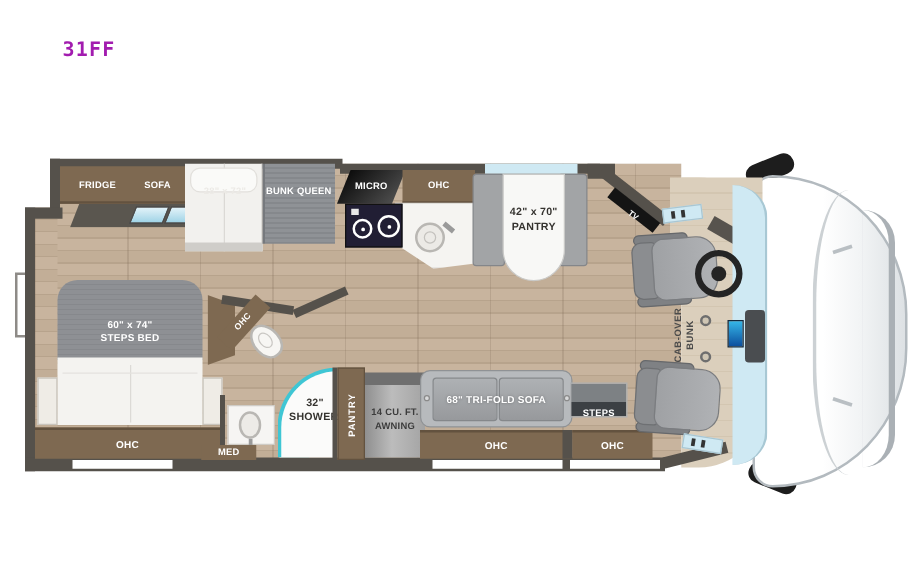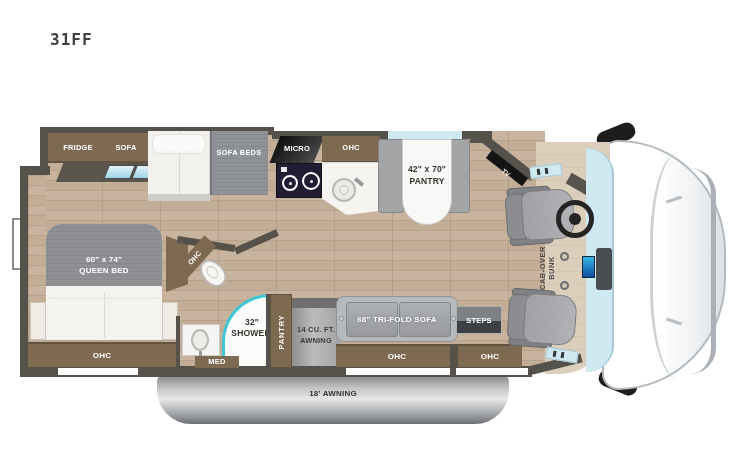--- a/index.html
+++ b/index.html
@@ -8,33 +8,29 @@
   #stage *{position:absolute;box-sizing:border-box;}
   .wall{background:#55514b;}
   .cab{background:#7e6951;}
   .lb{color:#fff;font-weight:bold;font-size:7.5px;line-height:1.15;letter-spacing:.2px;
       display:flex;align-items:center;justify-content:center;text-align:center;white-space:nowrap;}
   .lbd{color:#35332f;}
   .floorwood{background:
       repeating-linear-gradient(90deg, rgba(118,98,79,.20) 0 1px, transparent 1px 58px),
       repeating-linear-gradient(180deg,#c8b49e 0 9px,#b7a38c 9px 10px,#c2ae97 10px 19px,#b7a38c 19px 20px);}
   .beige{background:repeating-linear-gradient(180deg,#dbcfbc 0 12px,#d3c6b1 12px 13px);}
-  .title{font-family:"DejaVu Sans Mono",monospace;font-weight:bold;font-size:16px;color:#404040;letter-spacing:1px;}
+  .title{font-family:"DejaVu Sans Mono",monospace;font-weight:bold;font-size:16px;color:#a21caf;letter-spacing:1px;}
 </style>
 </head>
 <body>
 
 <div id="stage">
 
   <div class="title" style="left:50px;top:30px;">31FF</div>
 
-  <div style="left:157px;top:374px;width:352px;height:50px;border-radius:8px 8px 34px 34px;
-              background:linear-gradient(180deg,#7e8083,#c2c4c6 28%,#e6e7e8 50%,#9da0a2 82%,#6d6f72);">
-    <div class="lb lbd" style="left:0;top:14px;width:100%;height:12px;font-size:8px;">18' AWNING</div>
-  </div>
 
   <div style="left:12px;top:218px;width:13px;height:52px;background:#fff;border:2px solid #8e8b87;"></div>
 
   <div class="floorwood" style="left:44px;top:131px;width:501px;height:236px;"></div>
   <div class="floorwood" style="left:28px;top:166px;width:18px;height:201px;"></div>
 
   <div style="left:596px;top:127px;width:40px;height:17px;background:#1d1d1d;border-radius:8px;transform:rotate(-22deg);"></div>
   <div style="left:598px;top:374px;width:40px;height:17px;background:#1d1d1d;border-radius:8px;transform:rotate(22deg);"></div>
   <div style="left:602px;top:140px;width:124px;height:250px;border:2px solid #b3babf;border-radius:18px 120px 120px 18px / 18px 124px 124px 18px;
               background:linear-gradient(90deg,#ffffff 0 45%,#f2f4f5 70%,#dde1e4 100%);">
@@ -77,21 +73,21 @@
   </div>
 
   <div style="left:148px;top:131px;width:62px;height:70px;background:#f2f1ee;border-right:1px solid #d8d6d2;">
     <div style="left:50%;top:0;width:1px;height:100%;background:#dbd9d5;"></div>
     <div style="left:4px;top:3px;width:54px;height:20px;background:#fafaf8;border:1px solid #e2e0dc;border-radius:8px;"></div>
     <div style="left:0;top:63px;width:62px;height:7px;background:#cfcdc9;"></div>
   </div>
   <div style="left:210px;top:131px;width:58px;height:64px;border-left:2px solid #76797d;
               background:repeating-linear-gradient(180deg,#8f9296 0 3px,#85888c 3px 4px);"></div>
   <div class="lb" style="left:150px;top:147px;width:60px;height:12px;color:#eceae6;">28" x 72"</div>
-  <div class="lb" style="left:210px;top:147px;width:58px;height:12px;">SOFA BEDS</div>
+  <div class="lb" style="left:210px;top:147px;width:58px;height:12px;">BUNK QUEEN</div>
 
   <div style="left:275px;top:136px;width:44px;height:27px;background:linear-gradient(120deg,#0c0c0c,#4d4d4d);transform:skewX(-22deg);">
     <div class="lb" style="left:0;top:0;width:100%;height:100%;transform:skewX(22deg);">MICRO</div>
   </div>
   <div class="cab" style="left:322px;top:136px;width:58px;height:27px;border-bottom:2px solid #63523f;">
     <div class="lb" style="left:0;top:0;width:100%;height:100%;">OHC</div>
   </div>
   <div style="left:316px;top:162px;width:64px;height:53px;background:#f5f4f1;border:1px solid #d9d7d2;
               clip-path:polygon(0 0,100% 0,100% 92%,48% 100%,0 62%);"></div>
   <div style="left:332px;top:178px;width:24px;height:24px;border:2px solid #b9b7b3;border-radius:50%;background:#eceae6;">
@@ -116,21 +112,21 @@
   </div>
 
   <div style="left:46px;top:224px;width:116px;height:116px;">
     <div style="left:0;top:0;width:116px;height:64px;border-radius:16px 16px 0 0;
                 background:repeating-linear-gradient(180deg,#8e9094 0 3px,#86888c 3px 4px);"></div>
     <div style="left:0;top:62px;width:116px;height:54px;background:#f4f3f0;">
       <div style="left:50%;top:6px;width:1px;height:46px;background:#dcdad6;"></div>
       <div style="left:4px;top:12px;width:108px;height:1px;background:#e4e2de;"></div>
     </div>
     <div class="lb" style="left:0;top:30px;width:100%;height:11px;font-size:8px;">60" x 74"</div>
-    <div class="lb" style="left:0;top:41px;width:100%;height:11px;font-size:8px;">QUEEN BED</div>
+    <div class="lb" style="left:0;top:41px;width:100%;height:11px;font-size:8px;">STEPS BED</div>
   </div>
   <div style="left:30px;top:302px;width:16px;height:38px;background:#efece6;border:1px solid #c9c5bd;"></div>
   <div style="left:162px;top:302px;width:16px;height:38px;background:#efece6;border:1px solid #c9c5bd;"></div>
   <div class="cab" style="left:166px;top:236px;width:22px;height:56px;clip-path:polygon(0 0,100% 14%,100% 86%,0 100%);"></div>
   <div class="cab" style="left:28px;top:342px;width:148px;height:25px;border-top:2px solid #63523f;">
     <div class="lb" style="left:0;top:0;width:100%;height:100%;font-size:8px;">OHC</div>
   </div>
 
   <div class="wall" style="left:178px;top:236px;width:58px;height:7px;transform:rotate(9deg);transform-origin:top left;"></div>
   <div class="wall" style="left:234px;top:248px;width:46px;height:7px;transform:rotate(-24deg);transform-origin:top left;"></div>
@@ -144,21 +140,21 @@
   <div style="left:222px;top:294px;width:48px;height:72px;background:#fbfbfa;border-top:3px solid #3fc6d4;border-left:3px solid #3fc6d4;border-radius:54px 0 0 0;">
     <div class="lb lbd" style="left:10px;top:20px;width:34px;height:11px;font-size:8.5px;">32"</div>
     <div class="lb lbd" style="left:4px;top:31px;width:44px;height:11px;font-size:8.5px;">SHOWER</div>
   </div>
 
   <div class="wall" style="left:176px;top:316px;width:4px;height:50px;"></div>
   <div style="left:182px;top:324px;width:38px;height:32px;background:#f6f5f3;border:1px solid #cfccc6;">
     <div style="left:8px;top:4px;width:18px;height:22px;border:2px solid #b9b7b3;border-radius:50%;background:#edebe7;"></div>
     <div style="left:16px;top:26px;width:3px;height:7px;background:#9a9a9a;"></div>
   </div>
-  <div class="cab" style="left:195px;top:356px;width:44px;height:12px;">
+  <div class="cab" style="left:161px;top:356px;width:44px;height:12px;">
     <div class="lb" style="left:0;top:0;width:100%;height:100%;">MED</div>
   </div>
 
   <div class="wall" style="left:266px;top:294px;width:4px;height:74px;"></div>
   <div class="cab" style="left:270px;top:294px;width:22px;height:74px;border:1px solid #63523f;">
     <div class="lb" style="left:-24px;top:31px;width:70px;height:12px;transform:rotate(-90deg);letter-spacing:.8px;">PANTRY</div>
   </div>
   <div style="left:292px;top:298px;width:48px;height:10px;background:#6f6f6f;"></div>
   <div style="left:292px;top:308px;width:48px;height:58px;background:linear-gradient(90deg,#8f8f8f,#bcbcbc 45%,#a3a3a3);">
     <div class="lb" style="left:0;top:17px;width:100%;height:11px;color:#3c3c3c;">14 CU. FT.</div>
@@ -174,21 +170,21 @@
   </div>
   <div class="cab" style="left:336px;top:344px;width:122px;height:23px;border-top:2px solid #63523f;">
     <div class="lb" style="left:0;top:0;width:100%;height:100%;font-size:8px;">OHC</div>
   </div>
   <div class="wall" style="left:450px;top:344px;width:8px;height:23px;"></div>
   <div class="cab" style="left:458px;top:344px;width:64px;height:23px;border-top:2px solid #63523f;">
     <div class="lb" style="left:0;top:0;width:100%;height:100%;font-size:8px;">OHC</div>
   </div>
 
   <div style="left:456px;top:306px;width:46px;height:28px;border:1px solid #aeb0b2;background:linear-gradient(180deg,#7d8184 0 55%,#3c4044 55%);">
-    <div class="lb" style="left:0;top:8px;width:100%;height:12px;">STEPS</div>
+    <div class="lb" style="left:0;top:18px;width:100%;height:12px;">STEPS</div>
   </div>
 
   <div style="left:506px;top:184px;width:74px;height:62px;transform:rotate(-4deg);">
     <div style="left:2px;top:2px;width:44px;height:9px;background:#7f8184;border:1px solid #66686b;border-radius:5px;"></div>
     <div style="left:2px;top:51px;width:44px;height:9px;background:#7f8184;border:1px solid #66686b;border-radius:5px;"></div>
     <div style="left:0;top:8px;width:20px;height:46px;background:#8b8d90;border:1px solid #6e7073;border-radius:8px 4px 4px 8px;"></div>
     <div style="left:16px;top:6px;width:52px;height:50px;background:linear-gradient(90deg,#9fa1a4,#b0b2b5);border:1px solid #7b7d80;border-radius:10px 16px 16px 10px;"></div>
   </div>
   <div style="left:508px;top:288px;width:74px;height:62px;transform:rotate(4deg);">
     <div style="left:2px;top:2px;width:44px;height:9px;background:#7f8184;border:1px solid #66686b;border-radius:5px;"></div>

